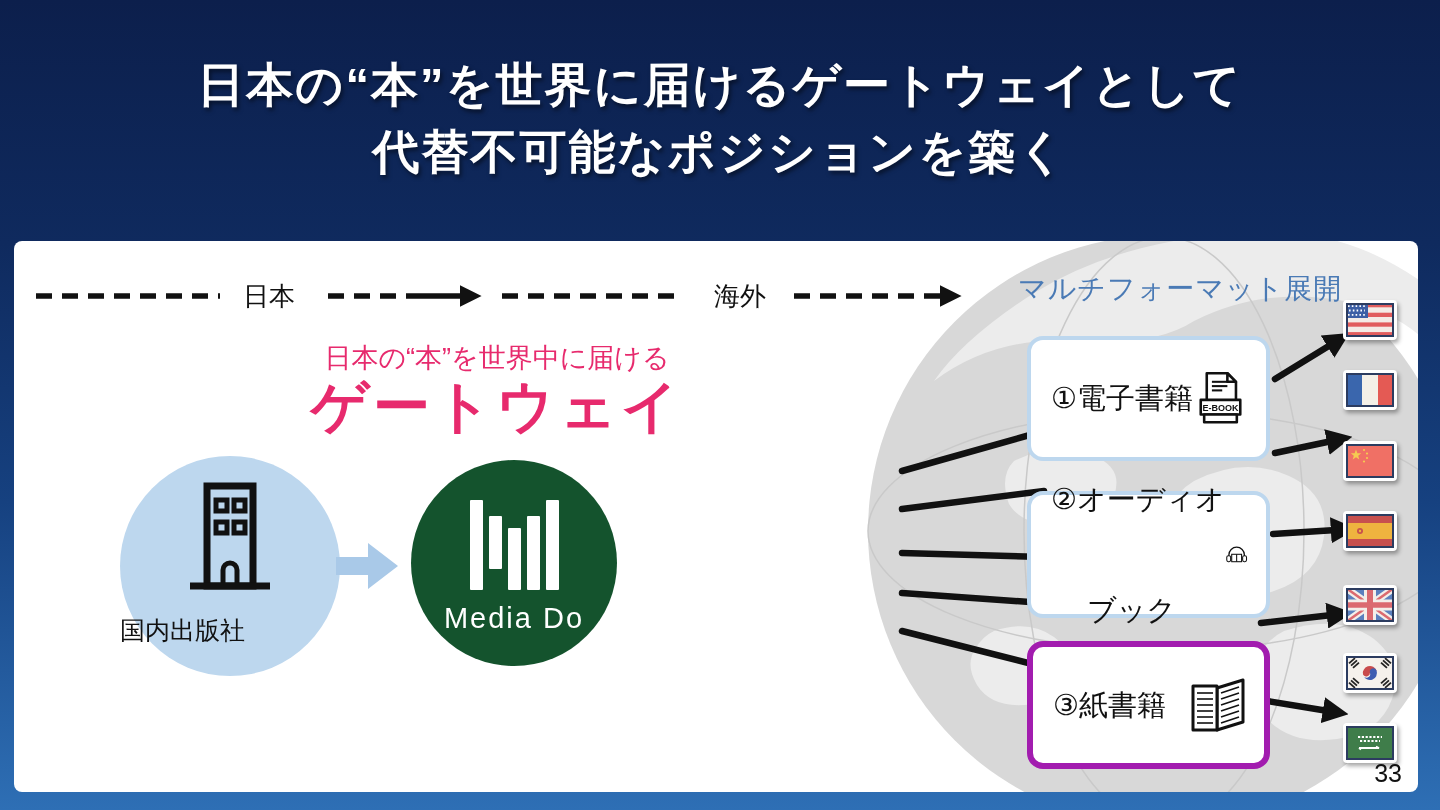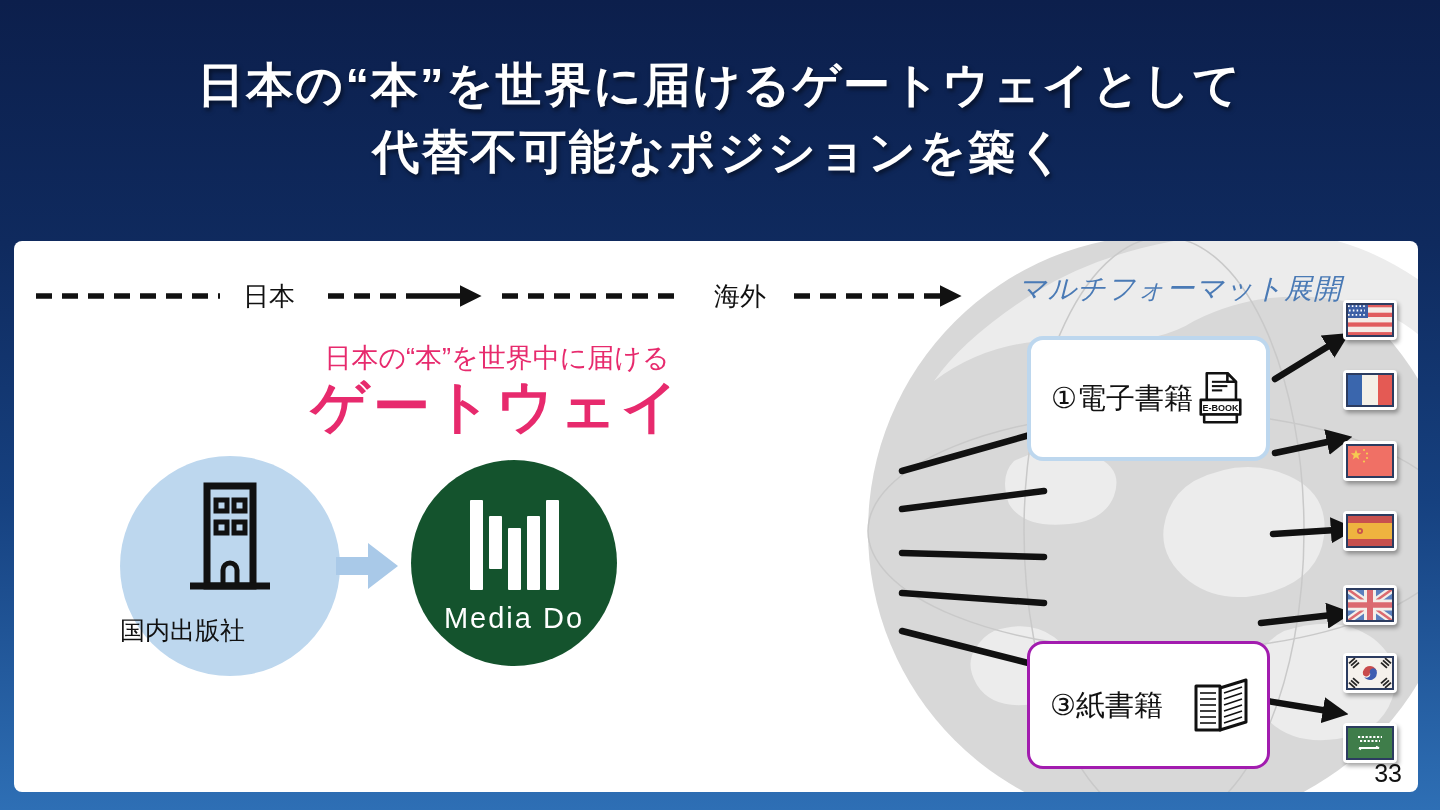--- a/index.html
+++ b/index.html
@@ -16,21 +16,21 @@
   .panel{
     position:absolute;left:14px;top:241px;width:1404px;height:551px;
     background:#ffffff;border-radius:8px;overflow:hidden;
   }
   .abs{position:absolute;}
   .globe-svg{left:850px;top:-10px;z-index:1;}
   .connectors{left:0;top:0;z-index:3;}
   .axis-label{z-index:4;font-size:26px;color:#111;text-align:center;background:#fff;padding:0 6px;}
   .axis-jp{left:206px;top:38px;width:86px;}
   .axis-ov{left:678px;top:38px;width:84px;}
-  .multiformat{left:1004px;top:29px;font-size:28px;color:#4a7ab5;letter-spacing:1px;z-index:4;background:transparent;font-style:italic;}
+  .multiformat{left:1004px;top:29px;font-size:28px;color:#4a7ab5;letter-spacing:1px;z-index:4;background:transparent;}
   .gw-sub{left:273px;top:99px;width:420px;text-align:center;font-size:27px;color:#e72a6d;z-index:4;}
   .gw-main{left:273px;top:128px;width:420px;text-align:center;font-size:57px;font-weight:bold;color:#e72a6d;letter-spacing:4px;z-index:4;}
   .pub-circle{left:106px;top:215px;width:220px;height:220px;border-radius:50%;background:#bdd7ee;z-index:4;}
   .pub-icon{position:absolute;left:60px;top:22px;}
   .pub-label{position:absolute;left:0;top:158px;width:100%;text-align:left;font-size:25px;color:#111;}
   .flow-arrow-svg{left:322px;top:302px;z-index:4;}
   .md-circle{left:397px;top:219px;width:206px;height:206px;border-radius:50%;background:#14532d;z-index:5;}
   .md-logo{position:absolute;left:59px;top:40px;width:89px;height:90px;}
   .md-bar{position:absolute;width:13px;background:#ffffff;border-radius:1px;}
   .md-b1{left:0;top:0;height:90px;}
@@ -38,21 +38,21 @@
   .md-b3{left:38px;top:28px;height:62px;}
   .md-b4{left:57px;top:16px;height:74px;}
   .md-b5{left:76px;top:0;height:90px;}
   .md-brand{position:absolute;left:0;top:142px;width:100%;text-align:center;color:#fff;font-size:29px;font-weight:400;letter-spacing:2px;}
   .fn-box{left:584px;top:217px;width:302px;height:212px;background:#f8d0df;border-radius:18px;z-index:4;box-sizing:border-box;padding-top:20px;}
   .fn-head{text-align:center;font-size:23px;line-height:31px;color:#1a1a1a;}
   .fn-items{margin-top:12px;padding-left:32px;font-size:25px;font-weight:bold;color:#111;line-height:38px;}
   .fmt-box{left:1013px;width:243px;background:#fff;border:4px solid #bdd7ee;border-radius:16px;z-index:4;box-sizing:border-box;display:flex;align-items:center;justify-content:space-between;padding:0 18px 0 20px;}
   .fmt-1{top:95px;height:125px;}
   .fmt-2{top:250px;height:127px;}
-  .fmt-3{top:400px;height:128px;border:3px solid #a21caf;}
+  .fmt-3{top:400px;height:128px;border:6px solid #a21caf;}
   .fmt-label{font-size:29px;color:#111;line-height:37px;white-space:pre;}
   .fmt-label .l2{padding-left:36px;}
   .flag{left:1329px;width:48px;height:34px;background:#fff;padding:3px;border-radius:4px;box-shadow:2px 3px 4px rgba(0,0,0,.35);z-index:4;}
   .page-num{right:16px;bottom:4px;font-size:25px;color:#111;z-index:6;}
 </style>
 </head>
 <body>
 
 <div class="slide-title">
   <div>日本の“本”を世界に届けるゲートウェイとして</div>
@@ -149,20 +149,35 @@
       </g>
       <g stroke="#111" stroke-width="2.4">
         <line x1="22" y1="13" x2="40" y2="13"></line>
         <line x1="22" y1="18" x2="40" y2="18"></line>
         <line x1="22" y1="23" x2="34" y2="23"></line>
       </g>
       <text x="32" y="47" text-anchor="middle" font-size="10.5" font-weight="bold" font-family="Liberation Sans, sans-serif" fill="#111">E-BOOK</text>
     </svg>
   </div>
 
+  <div class="abs fmt-box fmt-2">
+    <div class="fmt-label">
+      <div>②オーディオ</div>
+      <div class="l2">ブック</div>
+    </div>
+    <svg width="66" height="58" viewBox="0 0 66 58">
+      <path d="M11,36 v-7 a22,22 0 0 1 44,0 v7" fill="none" stroke="#111" stroke-width="3.6"></path>
+      <g stroke="#111" stroke-width="3" fill="#fff">
+        <rect x="19" y="27" width="28" height="21"></rect>
+        <line x1="33" y1="27" x2="33" y2="48"></line>
+        <rect x="5" y="31" width="11" height="17" rx="4.5"></rect>
+        <rect x="50" y="31" width="11" height="17" rx="4.5"></rect>
+      </g>
+    </svg>
+  </div>
 
   <div class="abs fmt-box fmt-3">
     <div class="fmt-label">③紙書籍</div>
     <svg width="62" height="60" viewBox="0 0 62 60">
       <g stroke="#111" stroke-width="3" fill="#fff" stroke-linejoin="round">
         <path d="M33,13 L59,5 V47 L33,55 Z"></path>
         <rect x="9" y="11" width="24" height="44"></rect>
       </g>
       <g stroke="#111" stroke-width="1.6">
         <line x1="13" y1="18" x2="29" y2="18"></line>

